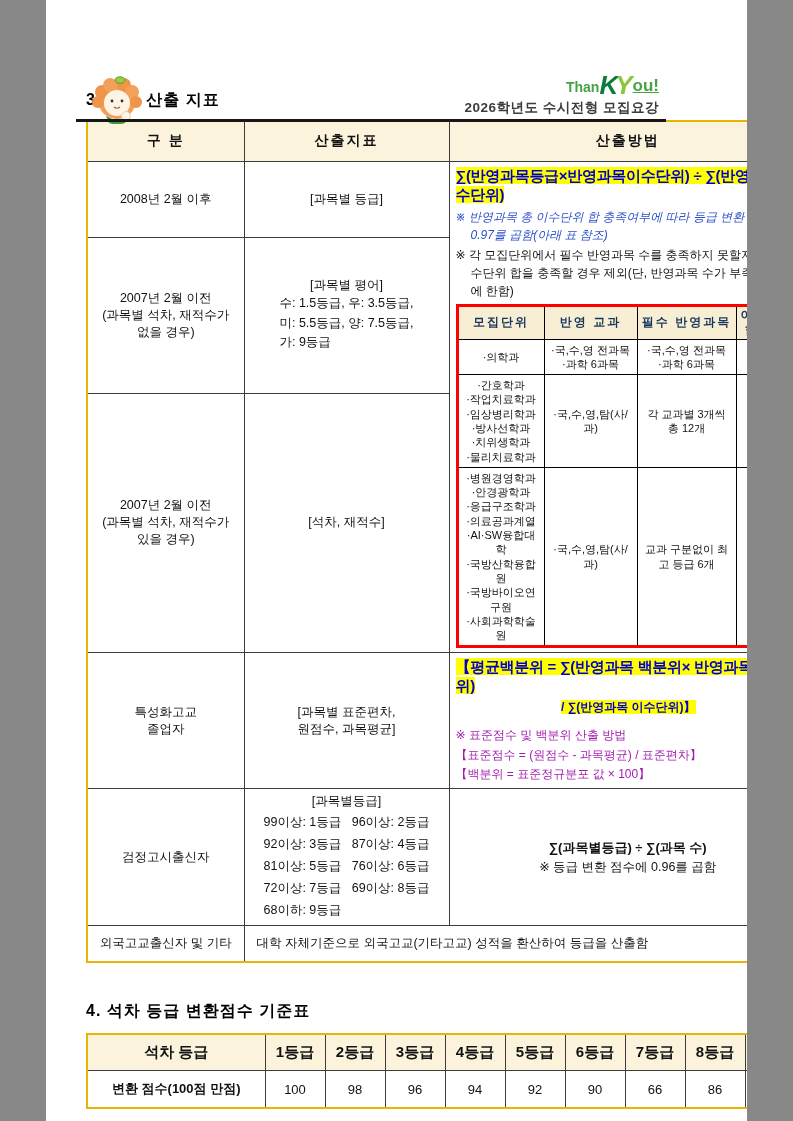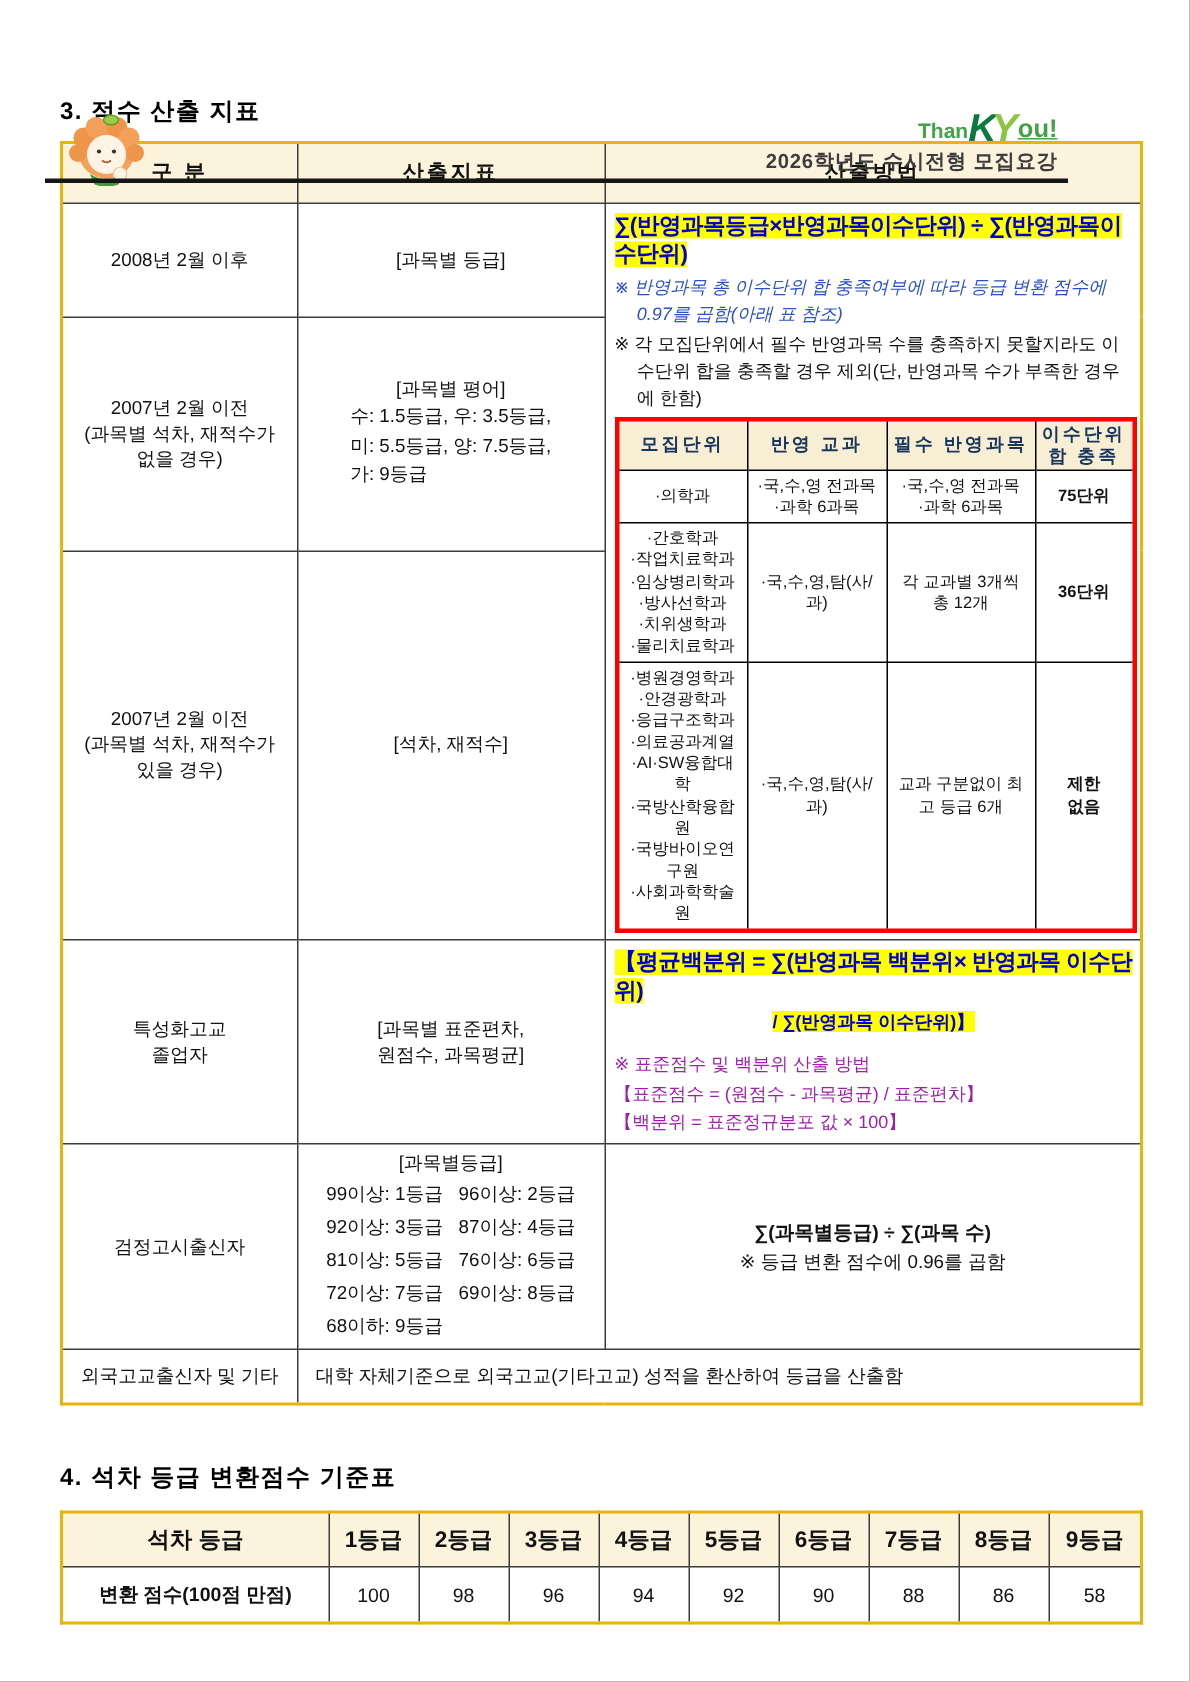--- a/index.html
+++ b/index.html
@@ -1,25 +1,25 @@
 <!DOCTYPE html>
 <html><head>
 <meta charset="utf-8">
 <style>
   * { margin:0; padding:0; box-sizing:border-box; }
   html,body { background:#888; }
   .page {
     position:relative;
-    width:793px; height:1121px;
+    width:701px; height:1121px;
     margin:0 auto;
     background:#ffffff;
     font-family:"Liberation Sans","DejaVu Sans",sans-serif;
     color:#111;
     overflow:hidden;
-    padding:64px 33px 0 40px;
+    padding:90px 33px 0 40px;
   }
   
   .mascot { position:absolute; left:34px; top:76px; }
   .logo-line {
     position:absolute; right:88px; top:72px;
     display:flex; align-items:flex-end; justify-content:flex-end;
     height:26px; line-height:1;
   }
   .logo-than { color:#45a245; font-weight:bold; font-size:14px; padding-bottom:4px; }
   .logo-k   { color:#0c7a3c; font-weight:bold; font-style:italic; font-size:26px; letter-spacing:-3px; }
@@ -289,20 +289,20 @@
       <th>9등급</th>
     </tr>
     <tr>
       <td class="grade-label">변환 점수(100점 만점)</td>
       <td>100</td>
       <td>98</td>
       <td>96</td>
       <td>94</td>
       <td>92</td>
       <td>90</td>
-      <td>88</td>
+      <td>66</td>
       <td>86</td>
       <td>58</td>
     </tr>
   </tbody>
     </table>
 
 </div>
 
 </body></html>

